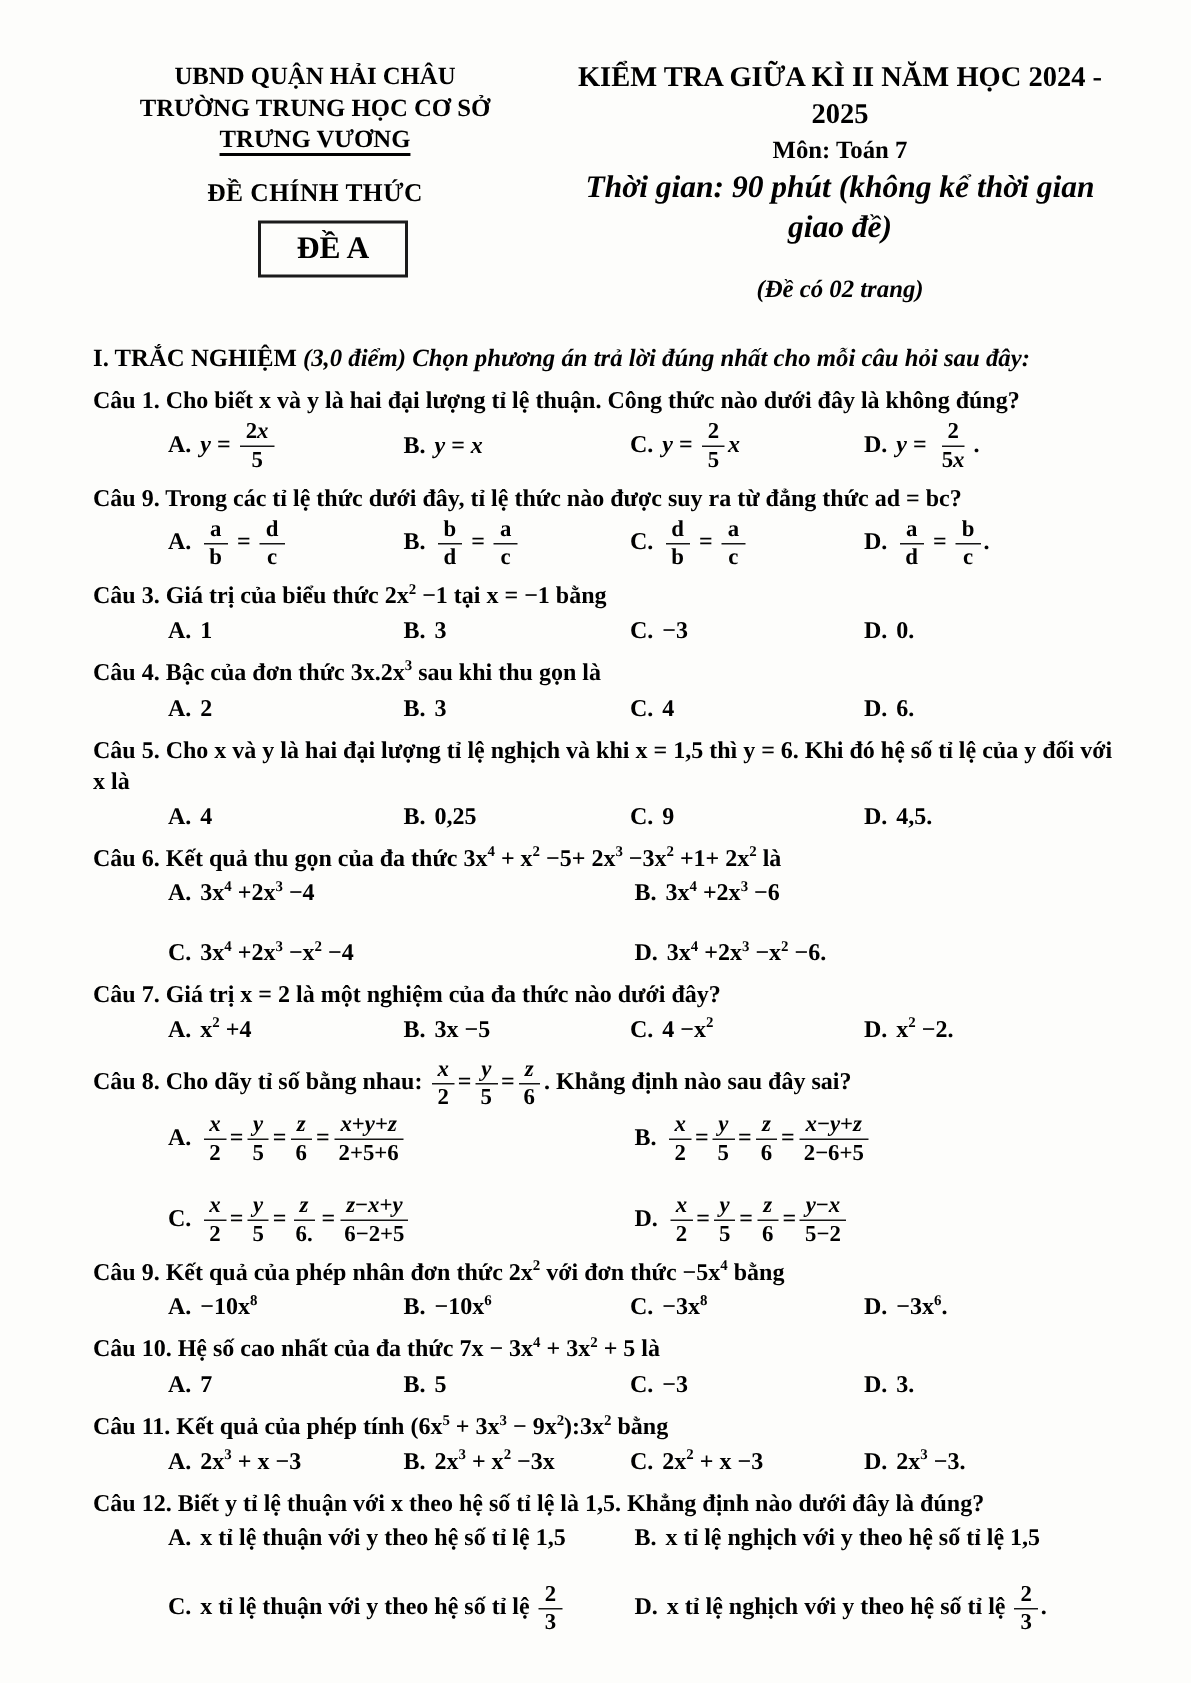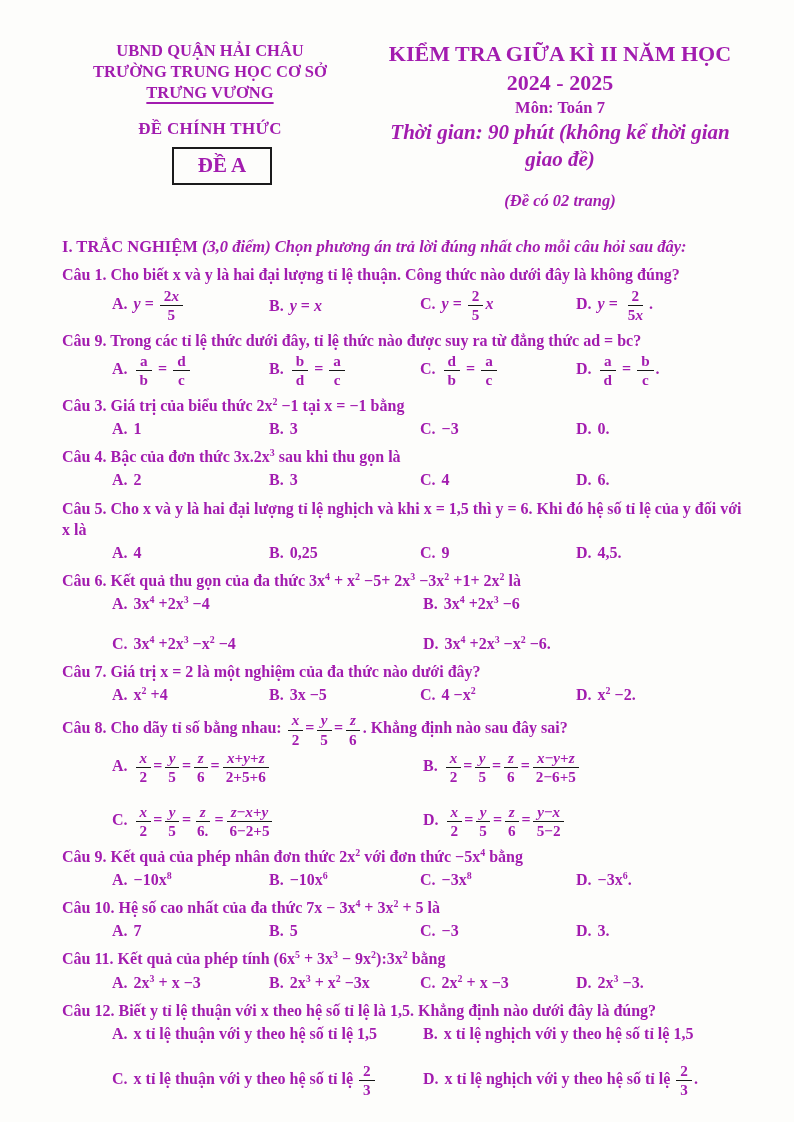--- a/index.html
+++ b/index.html
@@ -1,31 +1,31 @@
 <!DOCTYPE html>
 <html><head>
 <meta charset="utf-8">
 <style>
   * { box-sizing: border-box; }
   html, body { margin: 0; padding: 0; background: #e8e8e8; }
   .page {
     width: 794px; height: 1122px; margin: 0 auto;
-    background: #fdfdfb; color: #a21caf;
+    background: #fdfdfb; color: #000000;
     font-family: "Liberation Serif", "DejaVu Serif", serif;
     font-weight: 700; font-size: 16px; line-height: 1.32;
     padding: 40px 46px 10px 62px; overflow: hidden; position: relative;
   }
   
   .header { display: grid; grid-template-columns: 296px 1fr; column-gap: 14px; }
   .header-left { text-align: center; font-size: 16.5px; line-height: 1.28; }
   .school-name { text-decoration: underline; text-decoration-thickness: 1.6px; text-underline-offset: 4px; }
   .official { margin-top: 15px; font-size: 17px; letter-spacing: .3px; }
   .variant-box { display: inline-block; border: 2.4px solid #1b1b1b; padding: 3px 24px 4px; margin-top: 7px; font-size: 21px; margin-left: 24px; }
   .header-right { text-align: center; font-size: 16.5px; line-height: 1.3; }
-  .exam-title { font-size: 22px; }
+  .exam-title { font-size: 19px; }
   .italic { font-style: italic; }
   .duration { font-size: 21px; }
   .pages-note { margin-top: 17px; }
   
   .section-heading { margin-top: 24px; font-size: 16.5px; }
   .sec-points, .sec-instr { font-style: italic; }
   
   .question { margin-top: 7px; }
   .stem { margin: 0; }
   .options { padding-left: 50px; margin-top: 2px; }

